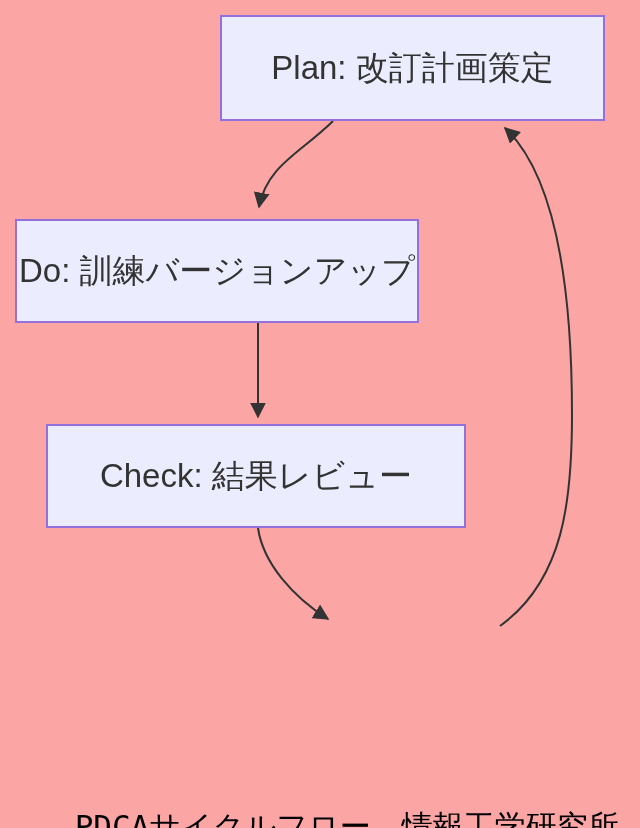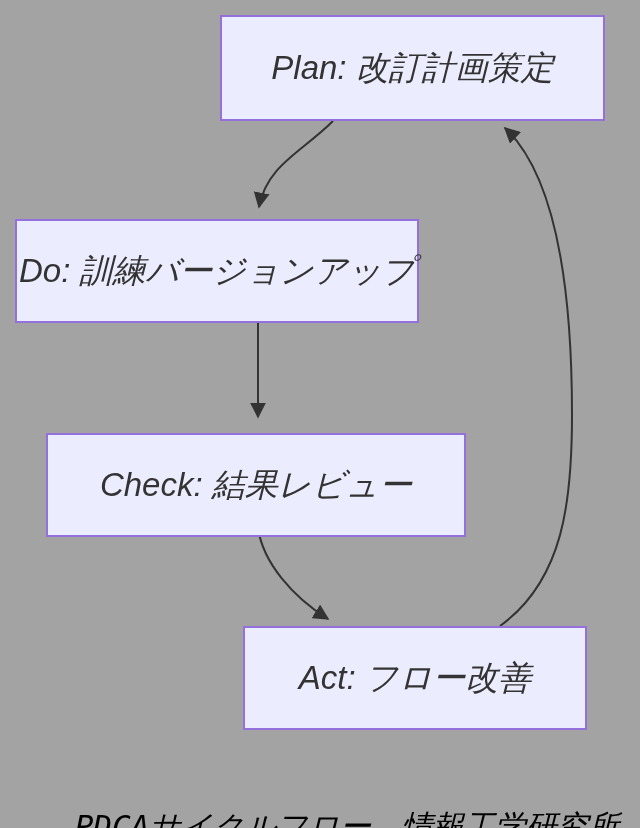--- a/index.html
+++ b/index.html
@@ -1,24 +1,23 @@
 <!DOCTYPE html>
 <html style="--node-fill: #ECECFF; --node-border: #9370DB; --arrow-color: #333333; --text-color: #333333;"><head>
 <meta charset="utf-8">
 <style>
   * { margin: 0; padding: 0; box-sizing: border-box; }
   html, body { background: #ffffff; }
   .canvas {
     position: relative;
     width: 640px;
     height: 828px;
-    background: #a3a3a3;
+    background: #fca5a5;
     overflow: hidden;
     font-family: "Liberation Sans", sans-serif;
-    font-style: italic;
   }
   .edges-svg {
     position: absolute;
     left: 0; top: 0;
     width: 640px; height: 828px;
     z-index: 0;
   }
   .edge-path {
     fill: none;
     stroke: var(--arrow-color, #333333);
@@ -37,21 +36,21 @@
     background: var(--node-fill, #ECECFF);
     border: 2px solid var(--node-border, #9370DB);
     color: var(--text-color, #333333);
     font-size: 33px;
     line-height: 1.2;
     text-align: center;
     white-space: nowrap;
   }
   .node-plan  { left: 220px; top: 15px;  width: 385px; height: 106px; }
   .node-do    { left: 15px;  top: 219px; width: 404px; height: 104px; }
-  .node-check { left: 46px;  top: 424px; width: 420px; height: 104px; margin-top: 9px; }
+  .node-check { left: 46px;  top: 424px; width: 420px; height: 104px; }
   .node-act   { left: 243px; top: 626px; width: 344px; height: 104px; }
   .caption {
     position: absolute;
     left: 0px;
     top: 770px;
     z-index: 1;
     font-family: "DejaVu Sans Mono", monospace;
     font-size: 31px;
     color: #000000;
     white-space: pre;
@@ -84,21 +83,18 @@
   </div>
 
   <div class="node node-do">
     <span>Do: 訓練バージョンアップ</span>
   </div>
 
   <div class="node node-check">
     <span>Check: 結果レビュー</span>
   </div>
 
-  <div class="node node-act">
-    <span>Act: フロー改善</span>
-  </div>
 
   <div class="caption">
     <span class="caption-text">PDCAサイクルフロー　情報工学研究所</span>
   </div>
 
 </div>
 
 </body></html>

